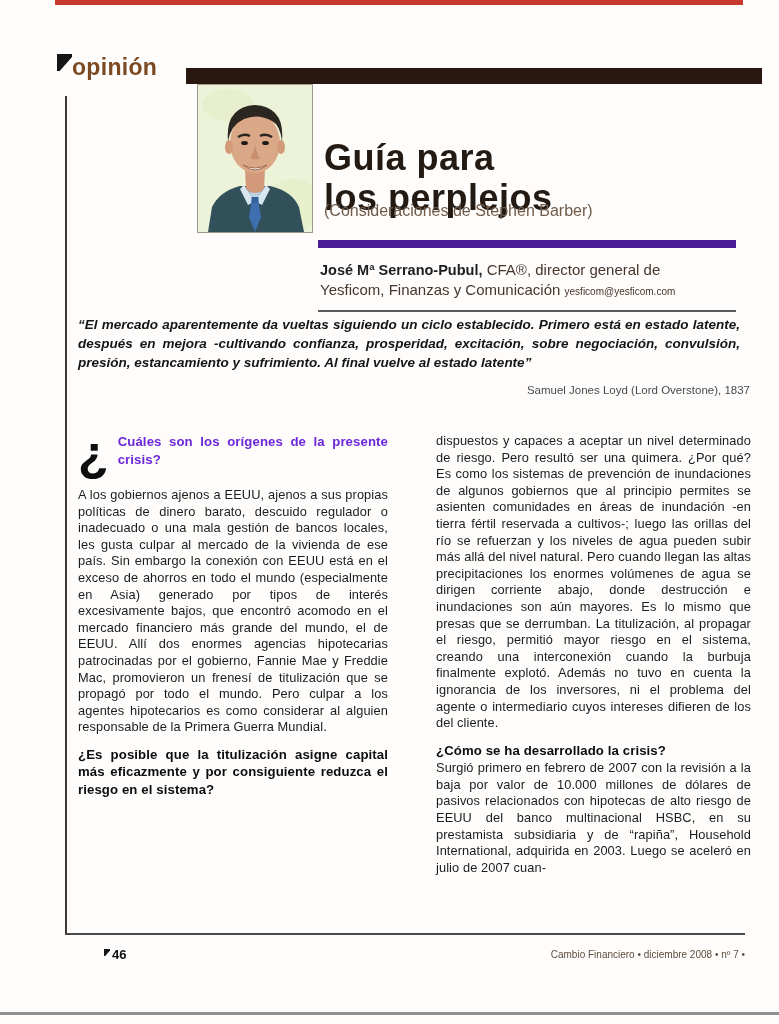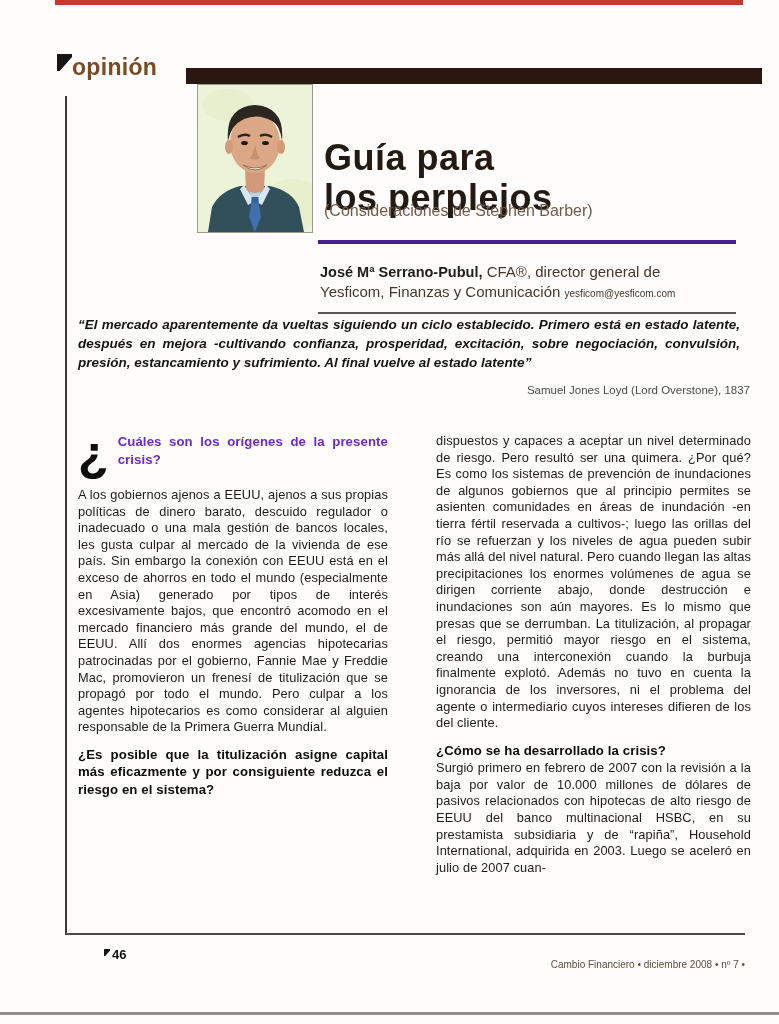--- a/index.html
+++ b/index.html
@@ -12,38 +12,38 @@
   .section-label{position:absolute;left:57px;top:54px;display:flex;align-items:flex-start;gap:0;}
   .flag{width:15px;height:17px;background:#161616;clip-path:polygon(0 0,100% 0,100% 18%,18% 100%,0 100%);}
   .section-label span{font-size:23px;font-weight:bold;color:#7b4a22;letter-spacing:.3px;}
   .banner{position:absolute;left:186px;top:68px;width:576px;height:16px;background:#2a1710;}
   .left-rule{position:absolute;left:65px;top:96px;width:2px;height:837px;background:#3c3832;}
   .photo{position:absolute;left:197px;top:84px;width:114px;height:147px;border:1px solid #9a9a8a;background:#edf3d9;}
   .photo svg{display:block;}
   .title{position:absolute;left:324px;top:90px;font-size:36px;line-height:40px;font-weight:bold;color:#231a14;letter-spacing:.5px;margin-top:48px;}
   .subtitle{position:absolute;left:324px;top:178px;font-size:17px;font-weight:bold;color:#3f2c1c;}
   .subtitle2{position:absolute;left:324px;top:202px;font-size:16px;color:#6f5a49;}
-  .author{position:absolute;left:318px;top:240px;width:416px;border-top:4px solid #4c1d95;border-bottom:2px solid #5a5a5a;padding:18px 0 8px 2px;font-size:15px;line-height:20px;color:#46362c;}
+  .author{position:absolute;left:318px;top:240px;width:416px;border-top:8px solid #4c1d95;border-bottom:2px solid #5a5a5a;padding:12px 0 8px 2px;font-size:15px;line-height:20px;color:#46362c;}
   .author .name{font-weight:bold;color:#1d1d1d;font-size:14.5px;}
   .author .email{font-size:10px;color:#46362c;}
   .quote{position:absolute;left:78px;top:315px;width:662px;font-size:13.5px;line-height:19px;font-weight:bold;font-style:italic;color:#151515;text-align:justify;}
   .attribution{position:absolute;left:88px;top:384px;width:662px;text-align:right;font-size:11.5px;color:#4a4a4a;}
   .col{position:absolute;top:433px;text-align:justify;font-size:12.8px;line-height:16.6px;color:#1c1c1c;letter-spacing:.1px;}
   .col-left{left:78px;width:310px;}
   .col-right{left:436px;width:315px;}
   .q1{display:flex;align-items:flex-start;margin-bottom:14px;}
   .q1 .qmark{font-size:50px;line-height:38px;font-weight:bold;color:#0d0d0d;margin-right:9px;margin-top:2px;}
   .q1 .qtext{font-weight:bold;font-size:13.2px;line-height:18px;color:#6d28d9;text-align:justify;}
   .subhead{font-weight:bold;font-size:13.2px;line-height:17.5px;color:#0d0d0d;margin:10px 0 1px 0;text-align:justify;}
   .para{margin:0 0 8px 0;}
   .footer-sep{position:absolute;left:65px;top:933px;width:680px;height:2px;background:#4a4a4a;}
   .footer{position:absolute;left:65px;top:947px;width:680px;display:flex;justify-content:space-between;align-items:flex-start;}
   .pagenum{display:flex;align-items:flex-start;gap:2px;font-weight:bold;font-size:13px;color:#111;margin-left:39px;}
   .pagenum .flag-sm{width:6px;height:7px;margin-top:2px;background:#161616;clip-path:polygon(0 0,100% 0,100% 20%,20% 100%,0 100%);}
-  .issue{font-size:10px;color:#5c4c3e;margin-top:12px;}
+  .issue{font-size:10px;color:#5c4c3e;margin-top:2px;}
   .bottom-line{position:absolute;left:0;top:1012px;width:779px;height:3px;background:#8f8f8f;}
 </style>
 </head>
 <body>
 
 <div class="page">
 
   <div class="red-bar"></div>
 
   <div class="section-label">

